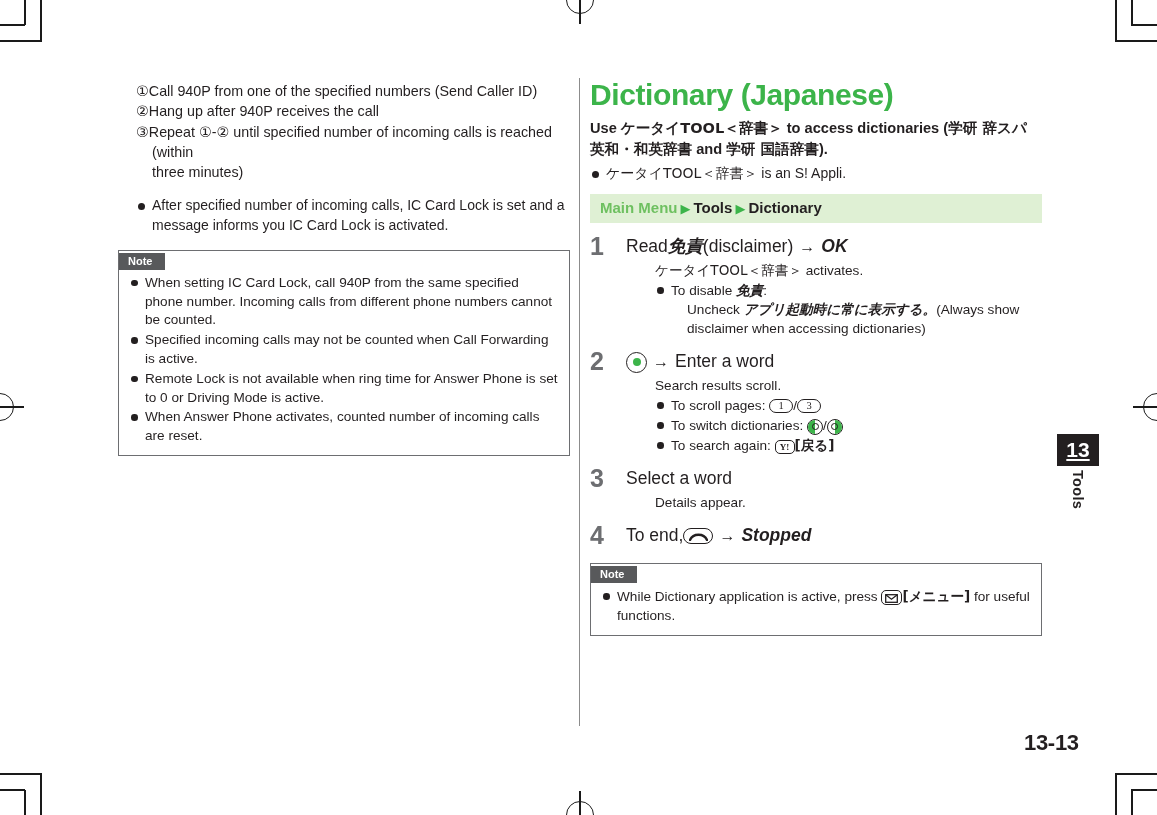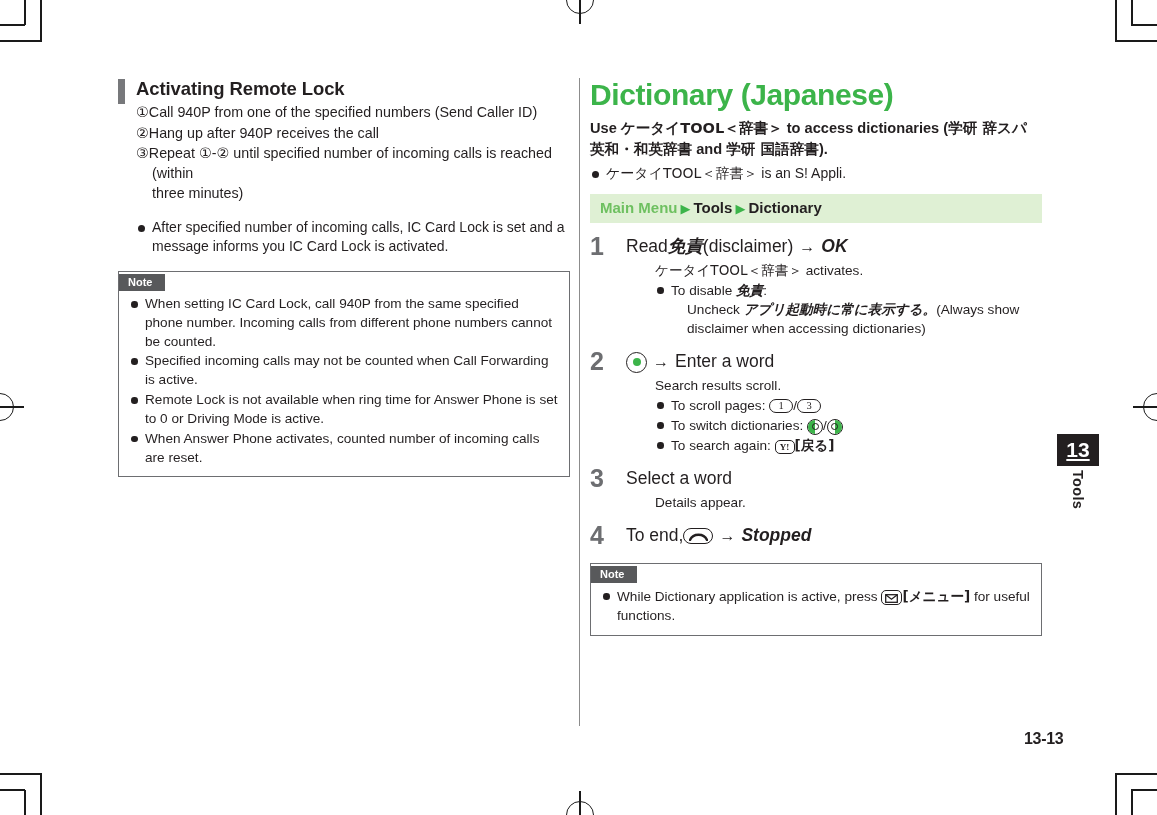--- a/index.html
+++ b/index.html
@@ -324,21 +324,21 @@
   }
   .chap-label span {
     display: inline-block;
     writing-mode: vertical-rl;
     letter-spacing: 0.3px;
   }
 
   .folio {
     position: absolute;
     left: 1024px; top: 730px;
-    font-size: 16px;
+    font-size: 22px;
     font-weight: bold;
     color: #231f20;
     letter-spacing: -0.3px;
   }
 </style>
 </head>
 <body>
 
 <div class="cropmark" style="left:0;top:0;width:42px;height:42px;">
   <i style="left:24px;top:0;width:1.6px;height:25px;"></i>
@@ -376,24 +376,20 @@
 
 <div class="reg-circle" style="left:1143px;top:393px;width:28px;height:28px;"></div>
 <div class="reg-line" style="left:1133px;top:406px;width:38px;height:1.6px;"></div>
 
 <div class="page">
 
   <div class="divider"></div>
 
   <div class="col-left">
 
-    <div class="sec-head">
-      <span class="bar"></span>
-      <h2>Activating Remote Lock</h2>
-    </div>
 
     <div class="steps-circled">
       <span class="ln">①Call 940P from one of the specified numbers (Send Caller ID)</span>
       <span class="ln">②Hang up after 940P receives the call</span>
       <span class="ln">③Repeat ①-② until specified number of incoming calls is reached (within</span>
       <span class="ln cont">three minutes)</span>
     </div>
 
     <div class="bullet" style="margin-left:18px;margin-top:14px;">After specified number of incoming calls, IC Card Lock is set and a message informs you IC Card Lock is activated.</div>
 

